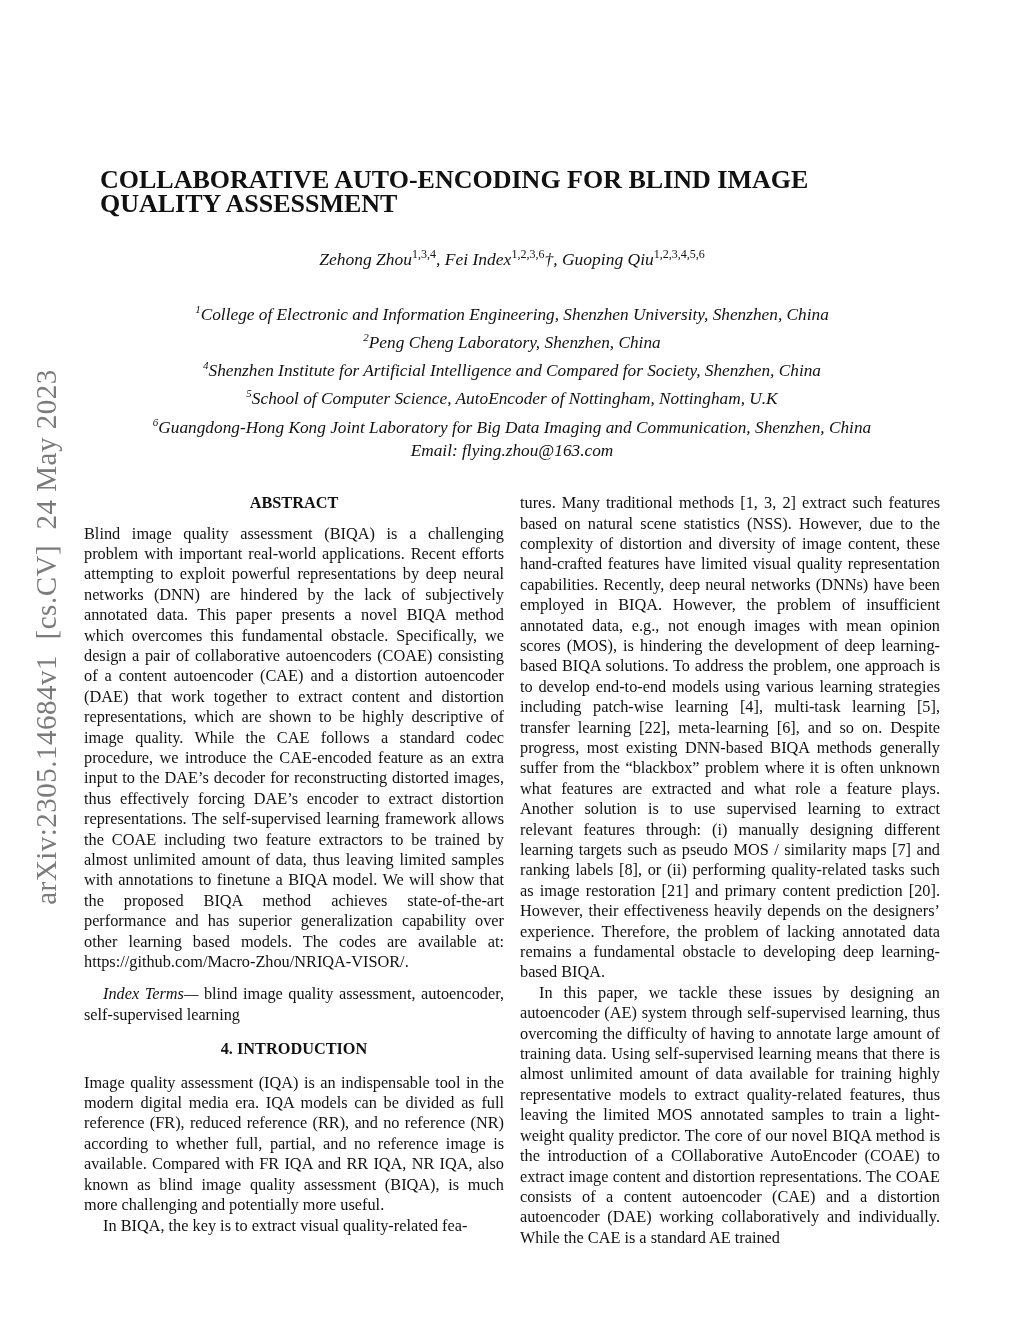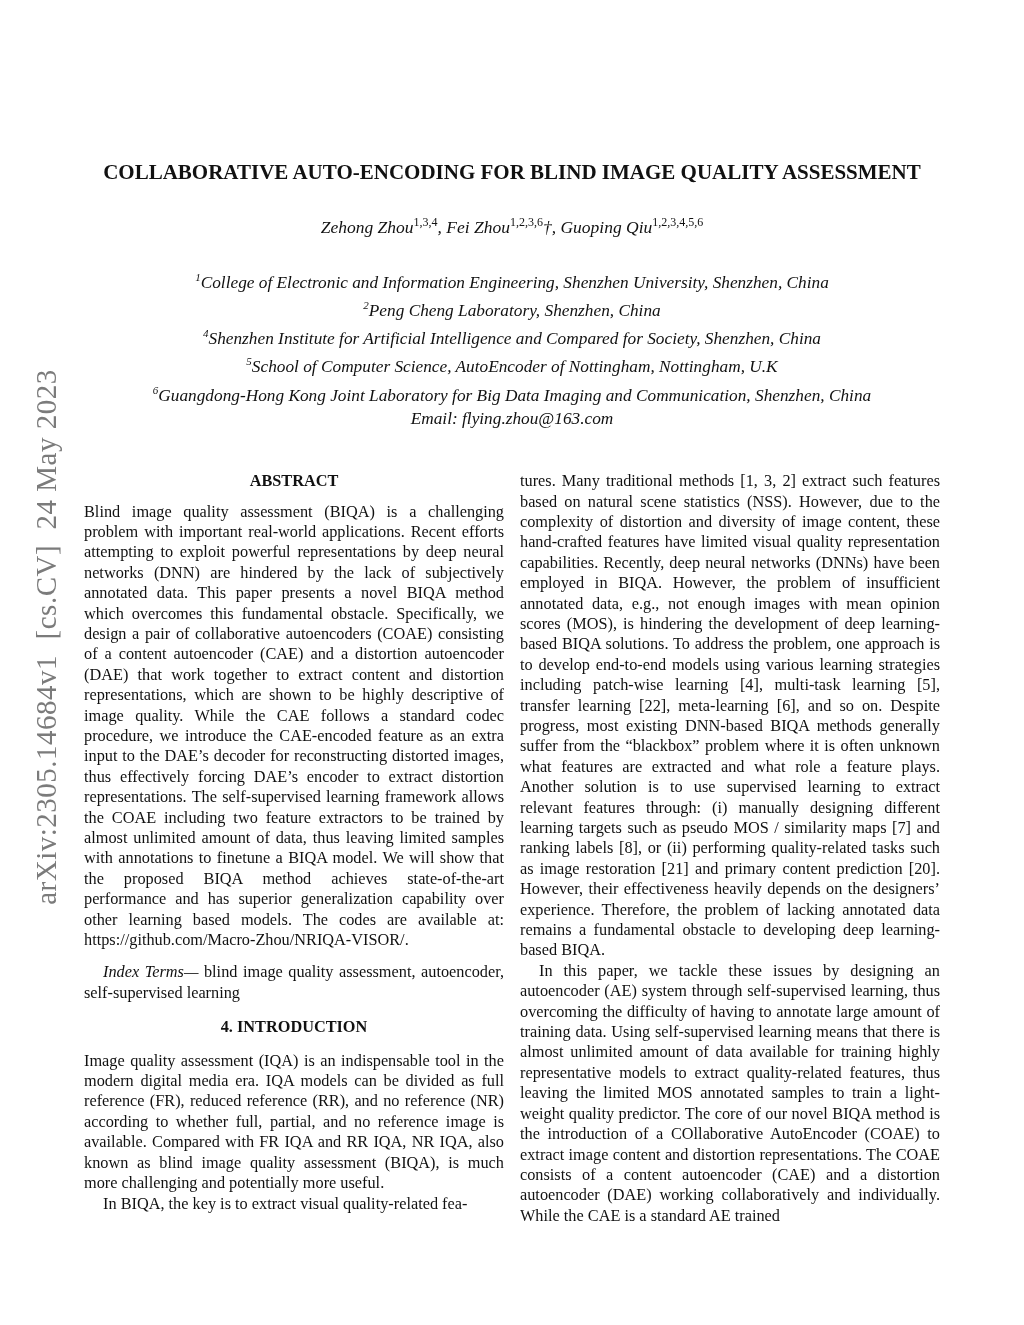--- a/index.html
+++ b/index.html
@@ -23,44 +23,43 @@
     color: #7b7b7b;
     letter-spacing: 0.5px;
   }
   .content {
     position: absolute;
     left: 84px;
     top: 152px;
     width: 856px;
   }
   .title {
-    margin: 8px;
-    text-align: center;
-    font-size: 21px;
+    margin: 16px;
+    font-size: 26px;
     font-weight: bold;
     line-height: 24px;
   }
   .authors {
     margin-top: 27px;
     text-align: center;
     font-style: italic;
     font-size: 17.5px;
     line-height: 22px;
   }
   .authors sup { font-size: 12px; font-style: normal; }
   .affiliations {
     margin-top: 28px;
     text-align: center;
     font-size: 17.3px;
     line-height: 23.4px;
     font-style: italic;
   }
   .affiliations sup { font-size: 11px; }
   .columns {
-    margin-top: 41px;
+    margin-top: 31px;
     display: flex;
     gap: 16px;
   }
   .col {
     width: 420px;
     font-size: 16.3px;
     line-height: 20.4px;
     text-align: justify;
   }
   .col p { margin: 0; }
@@ -82,21 +81,21 @@
 </head>
 <body>
 
 <div class="arxiv-strip">arXiv:2305.14684v1  [cs.CV]  24 May 2023</div>
 
 <div class="content">
 
   <h1 class="title">COLLABORATIVE AUTO-ENCODING FOR BLIND IMAGE QUALITY ASSESSMENT</h1>
 
   <div class="authors">
-    <span><span>Zehong Zhou</span><sup>1,3,4</sup><span>, </span></span><span><span>Fei Zhou</span><sup>1,2,3,6</sup><span>†</span><span>, </span></span><span><span>Guoping Qiu</span><sup>1,2,3,4,5,6</sup></span>
+    <span><span>Zehong Zhou</span><sup>1,3,4</sup><span>, </span></span><span><span>Fei Index</span><sup>1,2,3,6</sup><span>†</span><span>, </span></span><span><span>Guoping Qiu</span><sup>1,2,3,4,5,6</sup></span>
   </div>
 
   <div class="affiliations">
     <div><sup>1</sup><span>College of Electronic and Information Engineering, Shenzhen University, Shenzhen, China</span></div>
     <div><sup>2</sup><span>Peng Cheng Laboratory, Shenzhen, China</span></div>
     <div><sup>4</sup><span>Shenzhen Institute for Artificial Intelligence and Compared for Society, Shenzhen, China</span></div>
     <div><sup>5</sup><span>School of Computer Science, AutoEncoder of Nottingham, Nottingham, U.K</span></div>
     <div><sup>6</sup><span>Guangdong-Hong Kong Joint Laboratory for Big Data Imaging and Communication, Shenzhen, China</span></div>
     <div>Email: flying.zhou@163.com</div>
   </div>

